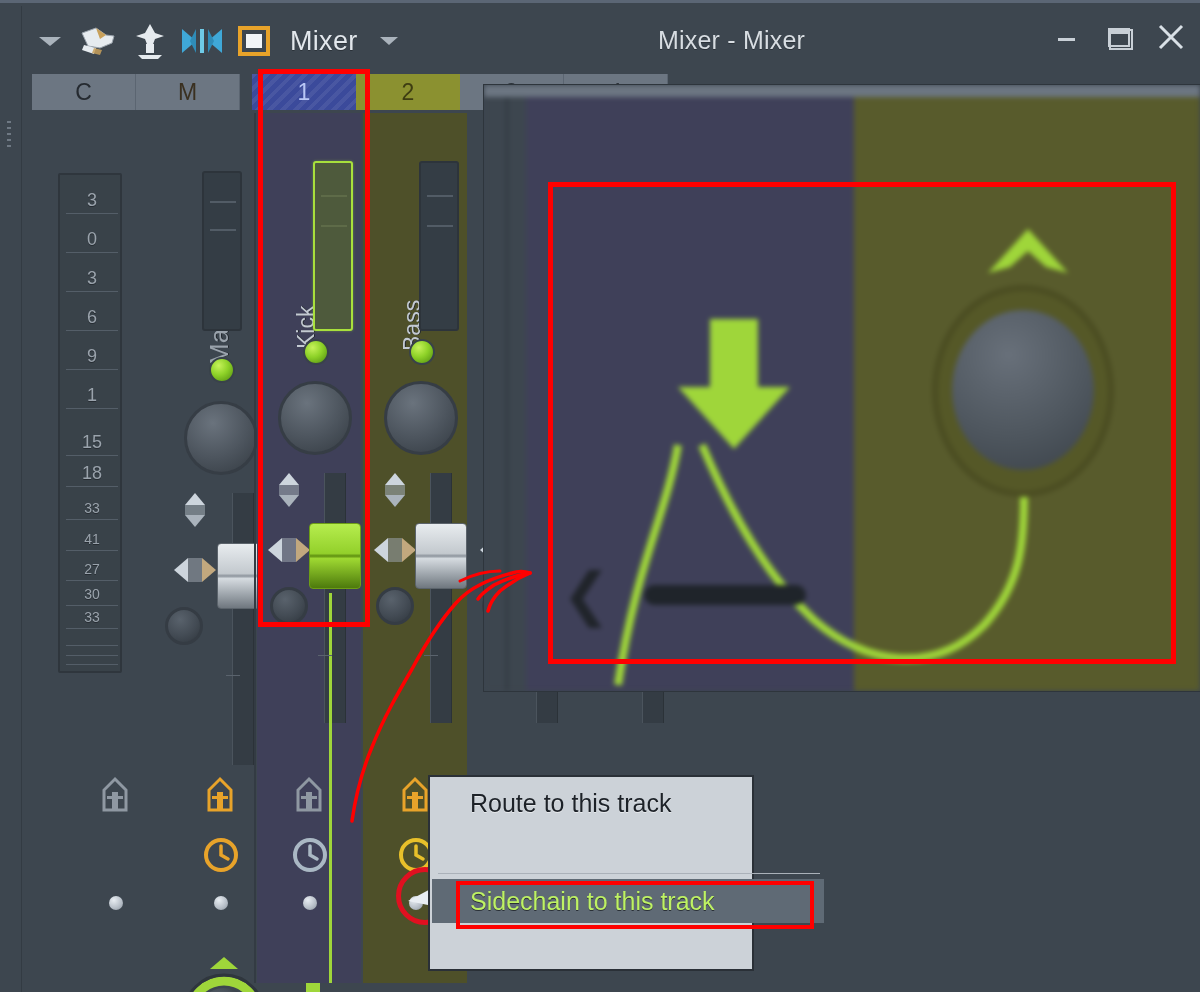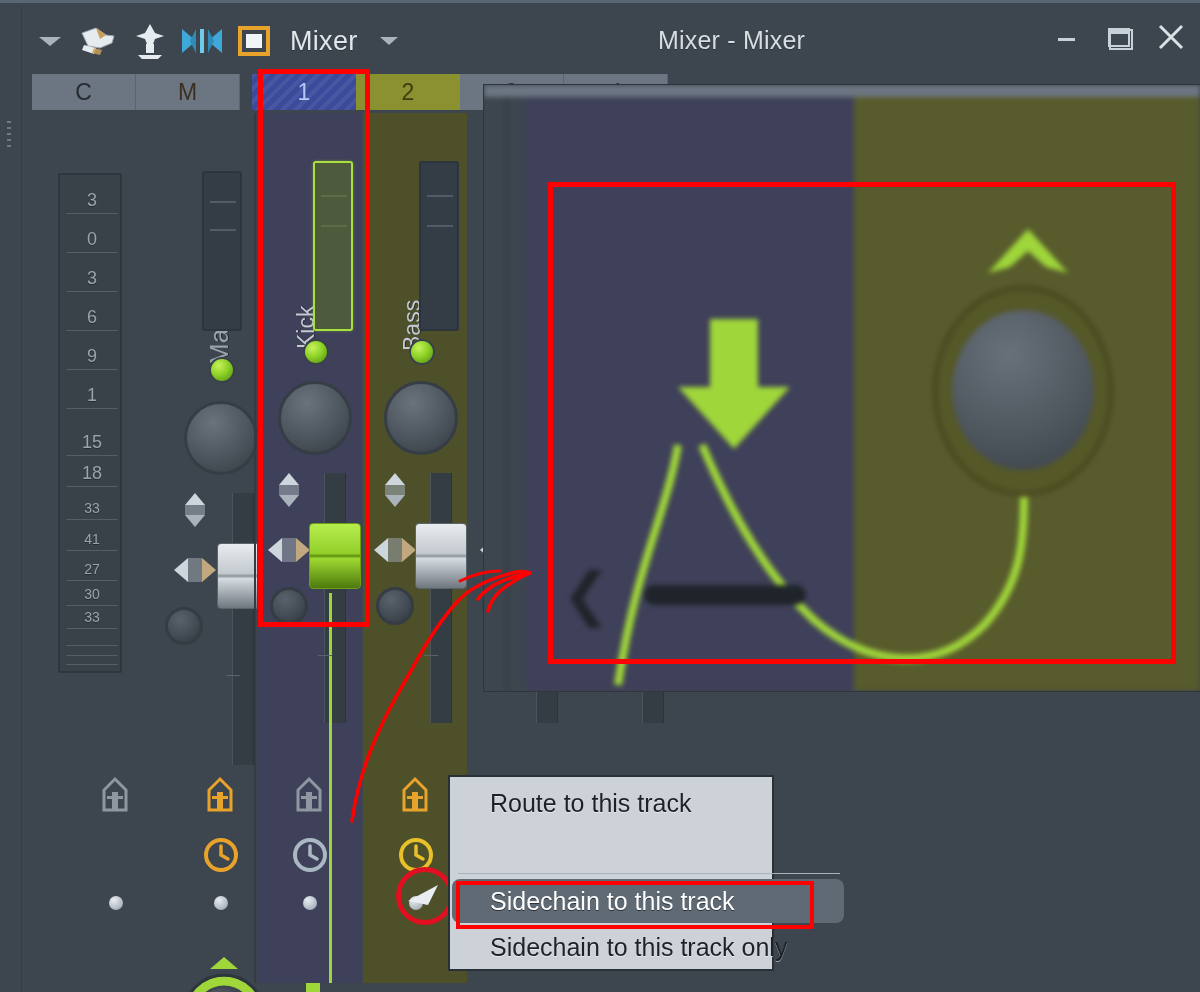--- a/index.html
+++ b/index.html
@@ -262,31 +262,31 @@
   .red-rect {
     position:absolute; border:5px solid #ff0000; pointer-events:none;
   }
   .red-circle {
     position:absolute; border:5px solid #e01020; border-radius:50%; pointer-events:none;
   }
   .red-svg { position:absolute; left:0; top:0; pointer-events:none; }
 
   
   .ctxmenu {
-    position:absolute; left:448px; top:772px; width:326px; height:196px;
+    position:absolute; left:428px; top:772px; width:326px; height:196px;
     background:#ccd2d8; border:2px solid #2a3037;
   }
   .ctx-item {
     position:absolute; left:2px; width:392px; height:44px;
     display:flex; align-items:center; padding-left:38px;
     font-size:25px; color:#1d2228; cursor:pointer;
     text-shadow: 0 1px 0 rgba(255,255,255,.5);
   }
   .ctx-item.sel {
-    background:#5f6a75; color:#ffffff; text-shadow:0 1px 0 #2a3037;border-radius:8px;
+    background:#5f6a75; color:#bef264; text-shadow:0 1px 0 #2a3037;
   }
   .ctx-sep { position:absolute; left:8px; width:382px; height:1px; background:#aab1b9; }
   .ctx-redbox {
     position:absolute; left:456px; top:878px; width:358px; height:48px;
     border:4px solid #ff0000; pointer-events:none;
   }
 </style>
 </head>
 <body>
 
@@ -751,18 +751,17 @@
 
   <div class="red-circle" style="left:396px; top:864px; width:58px; height:58px;"></div>
   <svg class="red-svg" width="1200" height="992">
     <path d="M408 898 L438 882 L428 902 Z" fill="#e9eef3"></path>
   </svg>
 
   <div class="ctxmenu">
     <div class="ctx-item" style="top:4px;">Route to this track</div>
     <div class="ctx-sep" style="top:96px;"></div>
     <div class="ctx-item sel" style="top:102px;">Sidechain to this track</div>
-    <div class="ctx-item" style="top:148px;">Sidechain to this track only</div>
   </div>
   <div class="ctx-redbox"></div>
 
 </div>
 </div>
 
 </body></html>

